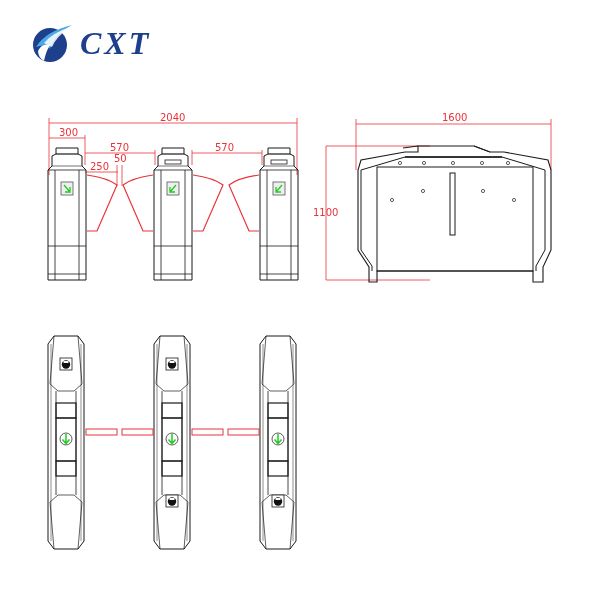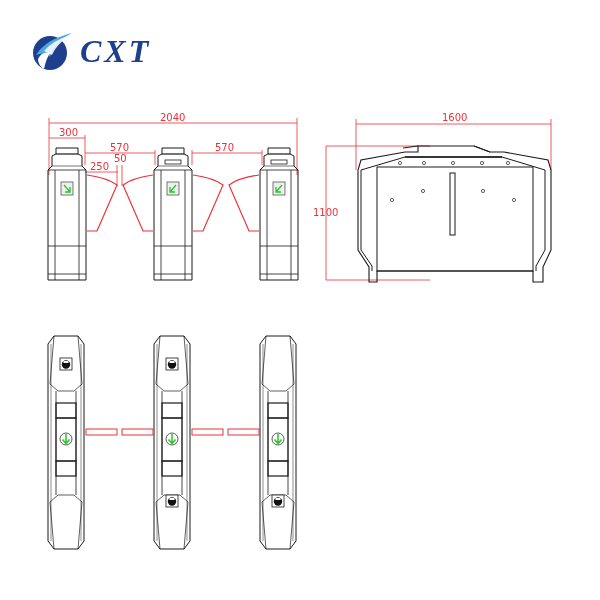--- a/index.html
+++ b/index.html
@@ -1,17 +1,17 @@
 <!DOCTYPE html>
 <html><head>
 <meta charset="utf-8">
 <style>
   html, body { margin: 0; padding: 0; background: #ffffff; }
   body { width: 600px; height: 600px; position: relative; overflow: hidden; font-family: "Liberation Sans", sans-serif; }
-  .logo { position: absolute; left: 30px; top: 26px; width: 160px; height: 50px; display: flex; align-items: center; text-align: center; }
+  .logo { position: absolute; left: 30px; top: 18px; width: 160px; height: 50px; display: flex; align-items: center; text-align: center; }
   .logo-text { font-family: "Liberation Serif", serif; font-style: italic; font-weight: bold; font-size: 32px; color: #1e3f8c; letter-spacing: 3px; margin-left: 6px; }
   svg.drawing { position: absolute; left: 0; top: 0; }
   .dim { font-family: "DejaVu Sans", sans-serif; font-size: 10px; fill: #e8333a; }
 </style>
 </head>
 <body>
 
 <div class="logo">
   <svg width="44" height="44" viewBox="0 0 44 44">
     <circle cx="20" cy="24" r="17" fill="#1e3f8c"></circle>

